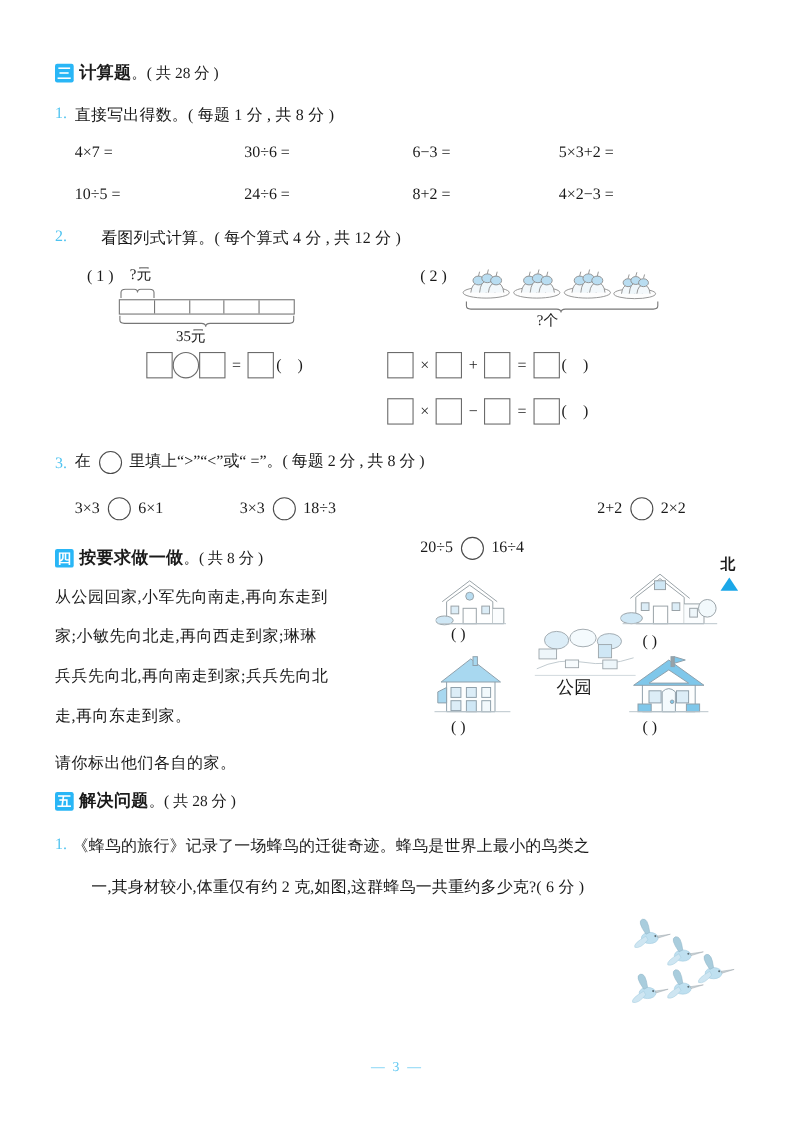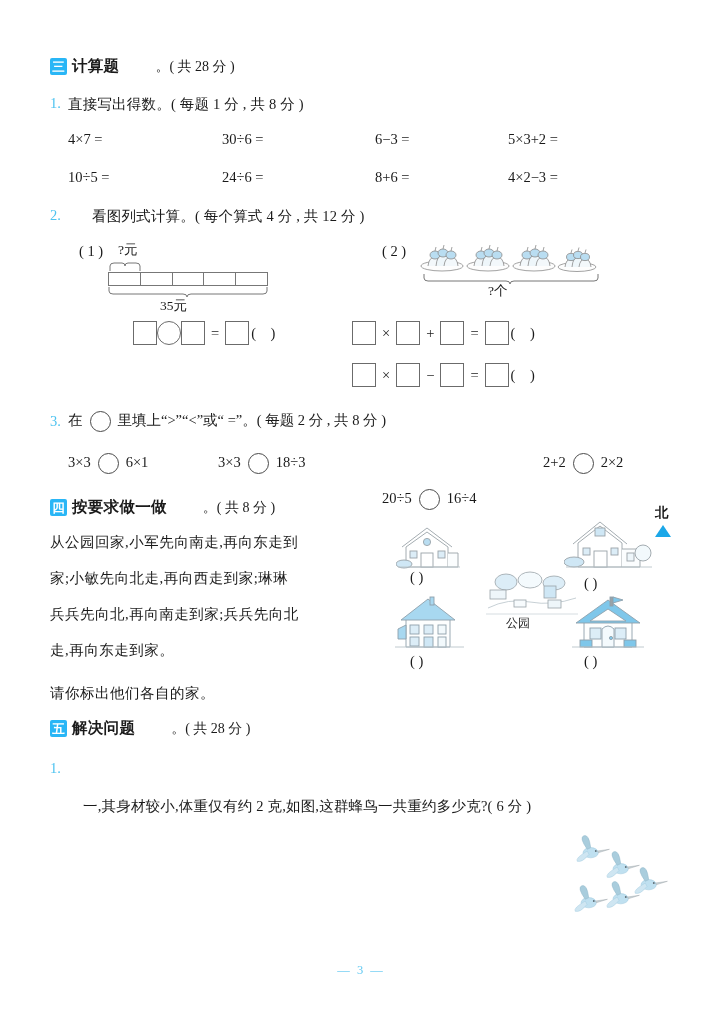--- a/index.html
+++ b/index.html
@@ -43,21 +43,20 @@
   }
   .sec-title {
     font-size: 15.5px;
     font-weight: bold;
     letter-spacing: 0.3px;
   }
   .sec-score {
     font-size: 14px;
     font-weight: normal;
     letter-spacing: 0px;
-    margin-left: 36px;
   }
 
   
   .prob-num {
     position: absolute;
     color: #4ec3f0;
     font-size: 14.5px;
     font-family: "Liberation Serif", serif;
   }
   .prob-text {
@@ -166,21 +165,21 @@
 
   
   .blank-paren {
     position: absolute;
     font-size: 14.5px;
     color: #1a1a1a;
     white-space: nowrap;
   }
   .map-label {
     position: absolute;
-    font-size: 12px;
+    font-size: 16px;
     white-space: nowrap;
     font-family: Liberation Serif, serif;
   }
   .north-label {
     position: absolute;
     font-size: 13.5px;
     font-weight: bold;
   }
   .north-tri {
     position: absolute;
@@ -205,21 +204,21 @@
   <div class="prob-num" style="left:50px; top:95px;">1.</div>
   <div class="prob-text cn" style="left:68px; top:95px;">直接写出得数。( 每题 1 分 , 共 8 分 )</div>
 
   <div class="expr" style="left:68px; top:131px;">4×7 =</div>
   <div class="expr" style="left:222px; top:131px;">30÷6 =</div>
   <div class="expr" style="left:375px; top:131px;">6−3 =</div>
   <div class="expr" style="left:508px; top:131px;">5×3+2 =</div>
 
   <div class="expr" style="left:68px; top:169px;">10÷5 =</div>
   <div class="expr" style="left:222px; top:169px;">24÷6 =</div>
-  <div class="expr" style="left:375px; top:169px;">8+6 =</div>
+  <div class="expr" style="left:375px; top:169px;">8+2 =</div>
   <div class="expr" style="left:508px; top:169px;">4×2−3 =</div>
 
   <div class="prob-num" style="left:50px; top:207px;">2.</div>
   <div class="prob-text cn" style="left:68px; top:207px;margin-left:24px;">看图列式计算。( 每个算式 4 分 , 共 12 分 )</div>
 
   <div class="expr" style="left:79px; top:243px;">( 1 )</div>
   <div class="expr" style="left:118px; top:241px; font-size:13.5px;">?元</div>
 
   <div class="barmodel" style="left:108px; top:262px; width:160px; height:42px;">
 
@@ -427,20 +426,21 @@
   <div class="north-label cn" style="left:655px; top:504px;">北</div>
   <div class="north-tri" style="left:655px; top:525px;"></div>
 
   <div class="section-head" style="left:50px; top:718px;">
     <span class="sec-badge">五</span>
     <span class="sec-title cn">解决问题</span>
     <span class="sec-score cn">。( 共 28 分 )</span>
   </div>
 
   <div class="prob-num" style="left:50px; top:760px;">1.</div>
+  <div class="para-line cn" style="left:66px; top:760px; letter-spacing:0.2px;">《蜂鸟的旅行》记录了一场蜂鸟的迁徙奇迹。蜂鸟是世界上最小的鸟类之</div>
   <div class="para-line cn" style="left:83px; top:797px; letter-spacing:0.2px;">一,其身材较小,体重仅有约 2 克,如图,这群蜂鸟一共重约多少克?( 6 分 )</div>
 
   <div style="position:absolute; left:560px; top:828px; width:130px; height:95px;">
     <svg width="130" height="95">
       <g>
         <g transform="translate(12,6) scale(0.85)">
           <ellipse cx="22" cy="22" rx="9" ry="6" fill="#bfe0f0" stroke="#9dc8dd" stroke-width="0.6"></ellipse>
           <path d="M18,18 q-10,-14 -4,-16 q6,-2 8,14 Z" fill="#a9cddd" stroke="#93b8c9" stroke-width="0.6"></path>
           <path d="M20,24 q-8,10 -14,8 q-2,-4 12,-12 Z" fill="#cfe6f2" stroke="#9dc8dd" stroke-width="0.5"></path>
           <path d="M30,20 l14,-2 l-13,4 Z" fill="#cbd6da" stroke="#9aa3a8" stroke-width="0.5"></path>

